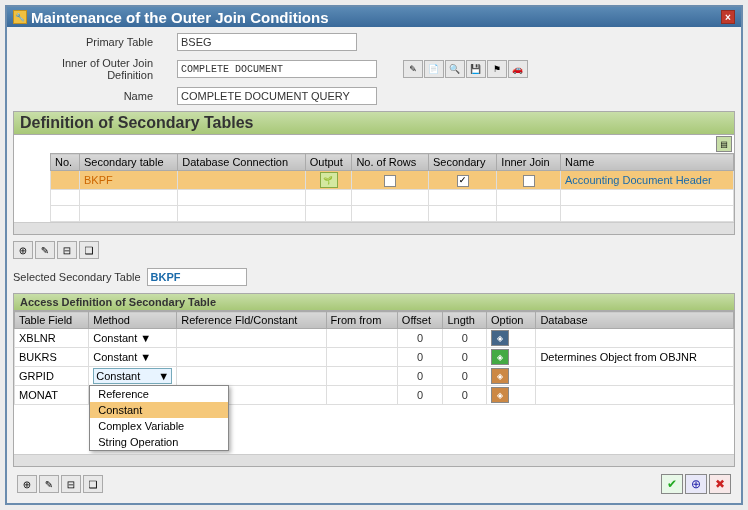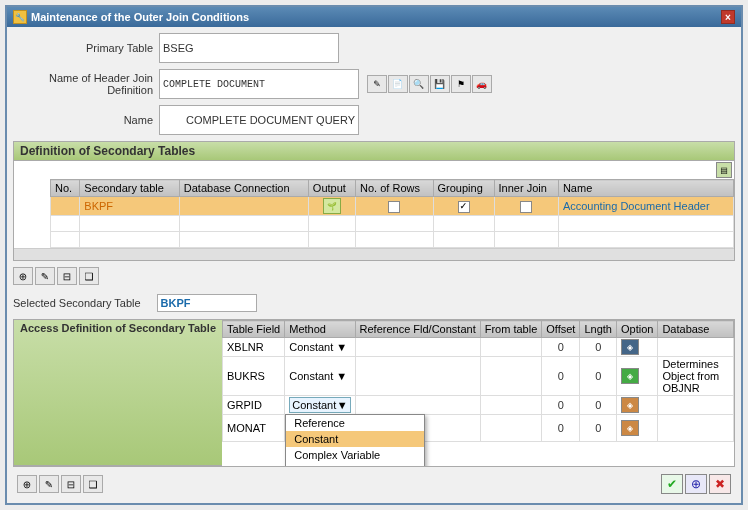--- a/index.html
+++ b/index.html
@@ -20,49 +20,49 @@
       color: white;
       padding: 3px 6px;
       display: flex;
       align-items: center;
       justify-content: space-between;
       height: 20px;
       flex-shrink: 0;
     }
     .title-bar-left { display: flex; align-items: center; gap: 4px; }
     .title-icon { width: 14px; height: 14px; background: #f0c040; border: 1px solid #c09020; display: inline-block; font-size: 8px; text-align: center; line-height: 14px; }
-    .title-text { font-size: 11px; font-weight: bold; }
+    .title-text { font-size: 15px; font-weight: bold; }
     .title-close { 
       background: #c0392b; color: white; border: 1px solid #922b21; 
       width: 14px; height: 14px; font-size: 10px; cursor: pointer; 
       display: flex; align-items: center; justify-content: center; font-weight: bold;
     }
 
     .content { padding: 6px; display: flex; flex-direction: column; gap: 4px; flex: 1; overflow: hidden; }
 
-    .form-row { display: flex; align-items: center; gap: 6px; margin-bottom: 2px; }
+    .form-row { display: flex; align-items: center; gap: 24px; margin-bottom: 2px; }
     .form-label { width: 140px; text-align: right; color: #333; }
     .form-input { 
-      height: 30px; border: 1px solid #aaa; background: white; 
+      height: 18px; border: 1px solid #aaa; background: white; 
       padding: 1px 3px; color: #333;
     }
     .form-input-primary { width: 180px; }
     .form-input-name { width: 200px; font-family: 'Courier New', monospace; font-size: 10px; }
-    .form-input-query { width: 200px; text-align: right; }
+    .form-input-query { width: 200px; }
 
     .toolbar-icons { display: flex; gap: 1px; align-items: center; margin-left: 2px; }
     .tb-icon { 
       width: 20px; height: 18px; border: 1px solid #aaa; background: #e8e8e8;
       display: flex; align-items: center; justify-content: center; cursor: pointer; font-size: 9px;
     }
 
     .section { border: 1px solid #aaa; background: white; flex-shrink: 0; }
     .section-header { 
       background: linear-gradient(to bottom, #c8dea8, #a8c878); 
-      padding: 2px 6px; font-weight: bold; color: #333; font-size: 12px;
+      padding: 2px 6px; font-weight: bold; color: #333; font-size: 16px;
       border-bottom: 1px solid #aaa;
     }
 
     .table-container { overflow: auto; padding-left: 36px; }
     table { width: 100%; border-collapse: collapse; }
     th { 
       background: linear-gradient(to bottom, #d8d8d8, #c0c0c0); 
       border: 1px solid #aaa; padding: 2px 4px; text-align: left; 
       font-weight: normal; white-space: nowrap;
     }
@@ -78,28 +78,28 @@
       width: 18px; height: 16px; background: #d4e8a0; border: 1px solid #88aa44;
       display: inline-flex; align-items: center; justify-content: center; font-size: 8px; cursor: pointer;
     }
 
     .bottom-toolbar { display: flex; gap: 2px; padding: 2px 0; }
     .btb-icon { 
       width: 20px; height: 18px; border: 1px solid #aaa; background: #e8e8e8;
       display: flex; align-items: center; justify-content: center; cursor: pointer; font-size: 10px;
     }
 
-    .selected-table-row { display: flex; align-items: center; gap: 16px; margin: 3px 0; }
+    .selected-table-row { display: flex; align-items: center; gap: 6px; margin: 3px 0; }
     .selected-table-label { color: #333; }
     .selected-table-value { 
       height: 18px; border: 1px solid #aaa; background: white; 
       padding: 1px 3px; width: 100px; color: #1a6aaa; font-weight: bold;
     }
 
-    .access-section { border: 1px solid #aaa; background: white; flex: 1; display: flex; flex-direction: row; overflow: hidden; }
+    .access-section { border: 1px solid #aaa; background: white; flex: 1; display: flex; flex-direction: column; overflow: hidden; }
     .access-header { 
       background: linear-gradient(to bottom, #c8dea8, #a8c878); 
       padding: 2px 6px; font-weight: bold; color: #333; font-size: 11px;
       border-bottom: 1px solid #aaa; flex-shrink: 0;
     }
     .access-table-container { overflow: auto; flex: 1; }
     .method-dropdown { 
       position: absolute; top: 100%; left: 0; z-index: 100;
       background: white; border: 1px solid #888; min-width: 140px;
       box-shadow: 2px 2px 4px rgba(0,0,0,0.3);
@@ -146,21 +146,21 @@
     <div class="title-close">×</div>
   </div>
 
   <div class="content">
 
     <div class="form-row">
       <span class="form-label">Primary Table</span>
       <input class="form-input form-input-primary" type="text" value="BSEG" style="">
     </div>
     <div class="form-row">
-      <span class="form-label">Name of Header Join Definition</span>
+      <span class="form-label">Inner of Outer Join Definition</span>
       <input class="form-input form-input-name" type="text" value="COMPLETE DOCUMENT" style="">
       <div class="toolbar-icons">
         <div class="tb-icon">✎</div>
         <div class="tb-icon">📄</div>
         <div class="tb-icon">🔍</div>
         <div class="tb-icon">💾</div>
         <div class="tb-icon">⚑</div>
         <div class="tb-icon">🚗</div>
       </div>
     </div>
@@ -176,21 +176,21 @@
       </div>
       <div class="table-container">
         <table>
           <thead>
             <tr>
               <th>No.</th>
               <th>Secondary table</th>
               <th>Database Connection</th>
               <th>Output</th>
               <th>No. of Rows</th>
-              <th>Grouping</th>
+              <th>Secondary</th>
               <th>Inner Join</th>
               <th>Name</th>
             </tr>
           </thead>
           <tbody>
             <tr class="row-highlight">
               <td></td>
               <td class="link-text">BKPF</td>
               <td></td>
               <td class="checkbox-cell">
@@ -249,21 +249,21 @@
 
     <div class="access-section">
       <div class="access-header">Access Definition of Secondary Table</div>
       <div class="access-table-container">
         <table style="position:relative;">
           <thead>
             <tr>
               <th>Table Field</th>
               <th>Method</th>
               <th>Reference Fld/Constant</th>
-              <th>From table</th>
+              <th>From from</th>
               <th>Offset</th>
               <th>Lngth</th>
               <th>Option</th>
               <th>Database</th>
             </tr>
           </thead>
           <tbody>
 
 
             <tr>

